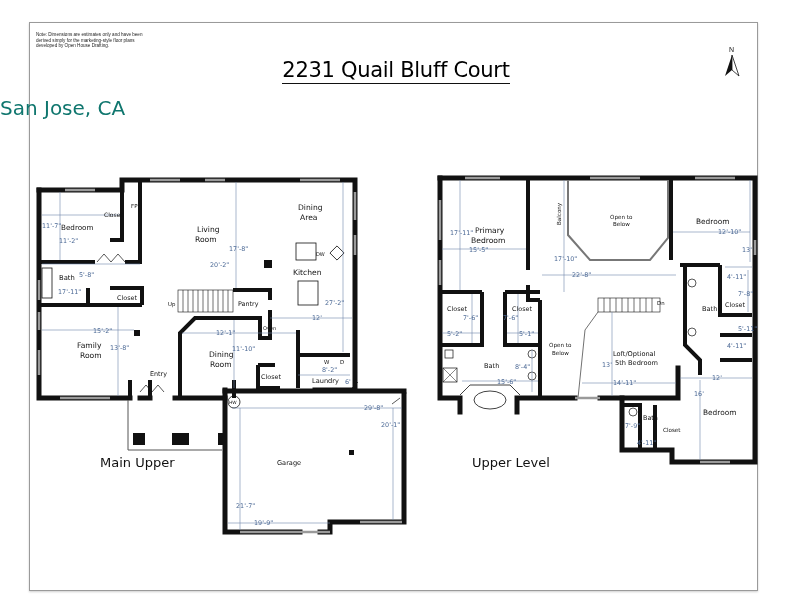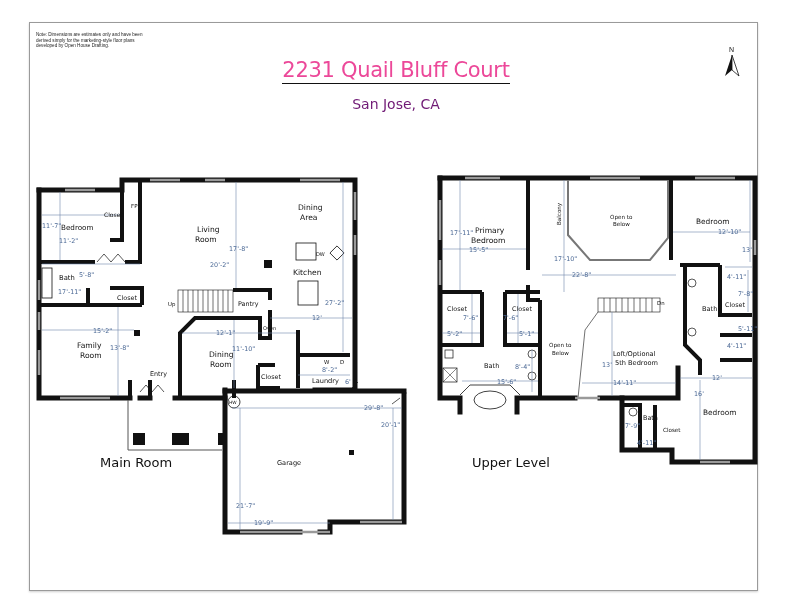--- a/index.html
+++ b/index.html
@@ -1,21 +1,21 @@
 <!DOCTYPE html>
 <html><head>
 <meta charset="utf-8">
 <style>
   html,body{margin:0;padding:0;background:#ffffff;}
   body{width:792px;height:612px;position:relative;overflow:hidden;font-family:"Liberation Sans",sans-serif;}
   .frame{position:absolute;left:29px;top:22px;width:727px;height:567px;border:1px solid #9a9a9a;box-shadow:0 1px 2px #cfcfcf;background:#fff;}
   .note{position:absolute;left:36px;top:32px;width:120px;font-size:4.6px;line-height:5.6px;color:#222;}
-  .title{position:absolute;left:0;width:792px;top:58px;text-align:center;font-family:"DejaVu Sans",sans-serif;font-size:21px;color:#ec4899;letter-spacing:-0.3px;}
+  .title{position:absolute;left:0;width:792px;top:58px;text-align:center;font-family:"DejaVu Sans",sans-serif;font-size:21px;color:#000000;letter-spacing:-0.3px;}
   .title span{border-bottom:1.3px solid #111;padding-bottom:1px;}
-  .subtitle{position:absolute;left:0;width:792px;top:96px;text-align:center;font-family:"DejaVu Sans",sans-serif;font-size:14px;color:#701a75;}
+  .subtitle{position:absolute;left:0;width:792px;top:96px;font-family:"DejaVu Sans",sans-serif;font-size:20px;color:#0f766e;}
   .north{position:absolute;left:720px;top:46px;width:24px;height:36px;}
   .north .n{position:absolute;left:9px;top:0;font-size:7px;color:#111;}
   svg.plan{position:absolute;left:0;top:0;}
   .lbl{font-family:"DejaVu Sans",sans-serif;fill:#111;}
   .dim{font-family:"DejaVu Sans",sans-serif;fill:#4d6a96;font-size:6.4px;}
   .level{position:absolute;font-family:"DejaVu Sans",sans-serif;font-size:13px;color:#111;}
 </style>
 </head>
 <body>
 
@@ -314,14 +314,14 @@
     <text class="dim" x="613" y="385">14'-11"</text>
     <text class="dim" x="738" y="331">5'-11"</text>
     <text class="dim" x="727" y="348">4'-11"</text>
     <text class="dim" x="712" y="380">12'</text>
     <text class="dim" x="694" y="396">16'</text>
     <text class="dim" x="625" y="428">7'-9"</text>
     <text class="dim" x="637" y="445">4'-11"</text>
   </g>
 </svg>
 
-<div class="level" style="left:100px;top:455px">Main Room</div>
+<div class="level" style="left:100px;top:455px">Main Upper</div>
 <div class="level" style="left:472px;top:455px">Upper Level</div>
 
 </body></html>

